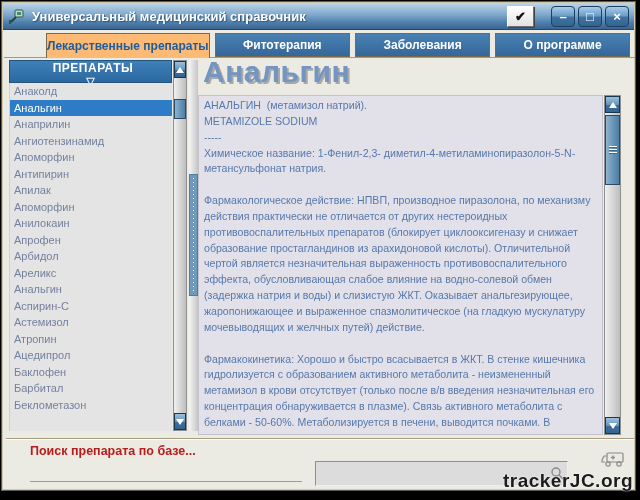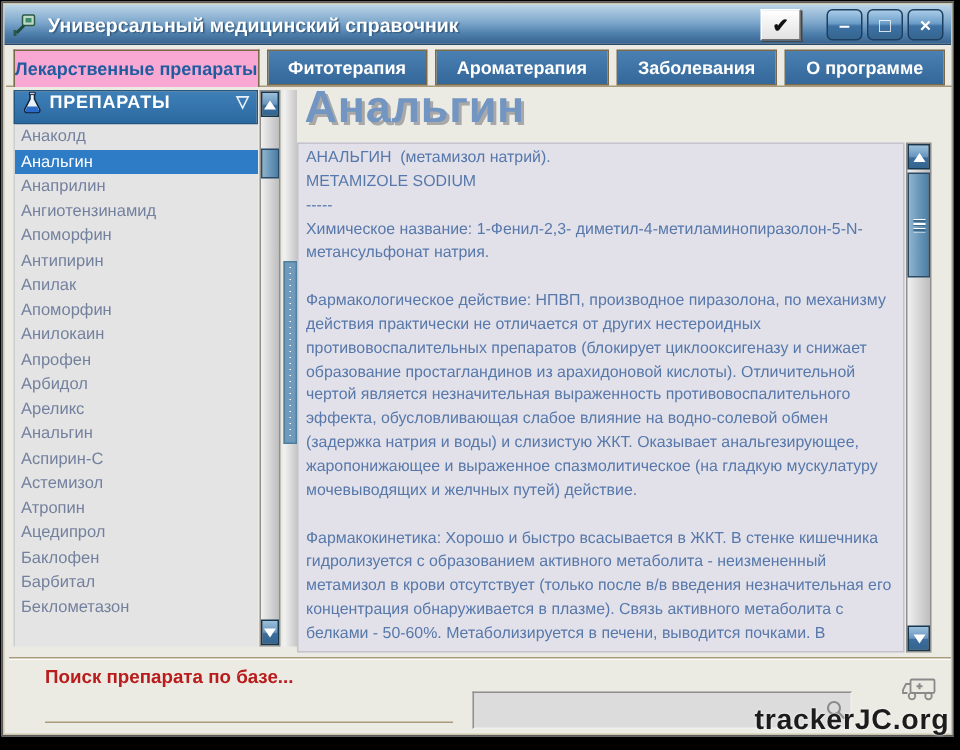--- a/index.html
+++ b/index.html
@@ -23,29 +23,29 @@
   .win-btn { width:24px; height:21px; border-radius:4px; margin-left:3px;
              background:linear-gradient(180deg,#A9CCE8 0%,#6D9EC8 45%,#3E72A4 55%,#35658F 100%);
              border:1px solid #1C3E60; color:#FFFFFF; font-weight:bold; font-size:13px; line-height:1;
              display:flex; align-items:center; justify-content:center; cursor:pointer; }
 
   
   .tabbar { position:absolute; left:7px; top:31px; width:621px; height:24px; display:flex; gap:5px; }
   .tab { flex:1 1 auto; background:linear-gradient(180deg,#4A80B2,#34679A); border:1px solid #7A6A4A;
          color:#FFFFFF; font-weight:bold; font-size:12px; display:flex; align-items:center;
          justify-content:center; cursor:pointer; white-space:nowrap; }
-  .tab.active { flex:0 0 162px; height:25px; background:#f9a8d4; color:#1F5C9E;
-                border-bottom:none; z-index:2; }
+  .tab.active { flex:0 0 162px; height:25px; background:#fdba74; color:#1F5C9E;
+                border-bottom:none; z-index:2;margin-left:37px; }
   .tabline { position:absolute; left:2px; top:55px; width:631px; height:1px; background:#A79B7B; }
 
   
   .sidebar-header { position:absolute; left:7px; top:58px; width:163px; height:23px;
                     background:linear-gradient(180deg,#3F80B8,#2B68A0); border:1px solid #24557E;
-                    color:#FFFFFF; font-weight:bold; font-size:12px; display:flex; 
-                    padding:0 5px; }
+                    color:#FFFFFF; font-weight:bold; font-size:12px; display:flex; align-items:center;
+                    padding:0 5px;flex-direction:column; }
   .sidebar-header .hdr-label { flex:1 1 auto; margin-left:5px; letter-spacing:0.5px; }
   .sort-icon { color:#E8F0F8; font-size:11px; cursor:pointer; }
   .drug-list { position:absolute; left:7px; top:81px; width:163px; height:348px;
                background:#E4E4E4; border-left:1px solid #CFCFCF; overflow:hidden; }
   .li { height:16.5px; padding:2px 4px 0 4px; font-size:11px; line-height:13px;
         color:#74819E; cursor:pointer; white-space:nowrap; overflow:hidden; }
   .li.sel { background:#2E7CC6; color:#FFFFFF; }
 
   
   .vscroll { position:absolute; background:linear-gradient(90deg,#F0F0F0,#BDBDBD); border:1px solid #8F8F8F; }
@@ -120,21 +120,20 @@
       <div class="check-btn">✔</div>
       <div class="win-btn">–</div>
       <div class="win-btn">□</div>
       <div class="win-btn">×</div>
     </div>
 
     <div class="tabline"></div>
     <div class="tabbar">
       <div class="tab active">Лекарственные препараты</div>
       <div class="tab">Фитотерапия</div>
-      <div class="tab">Ароматерапия</div>
       <div class="tab">Заболевания</div>
       <div class="tab">О программе</div>
     </div>
 
     <div class="sidebar-header">
       <svg width="13" height="15" viewBox="0 0 13 15">
         <path d="M5 1 h3 v4 l3.5 7 a1.5 1.5 0 0 1 -1.3 2 h-7.4 a1.5 1.5 0 0 1 -1.3 -2 L5 5 Z" fill="#E8F2FA" stroke="#123"></path>
         <path d="M3.2 10 h6.6 l1.2 2.5 a1 1 0 0 1 -0.9 1.3 h-7.2 a1 1 0 0 1 -0.9 -1.3 Z" fill="#2A6AC8"></path>
         <rect x="4.6" y="0.5" width="3.8" height="1.6" fill="#CCD" stroke="#123" stroke-width="0.6"></rect>
       </svg>

